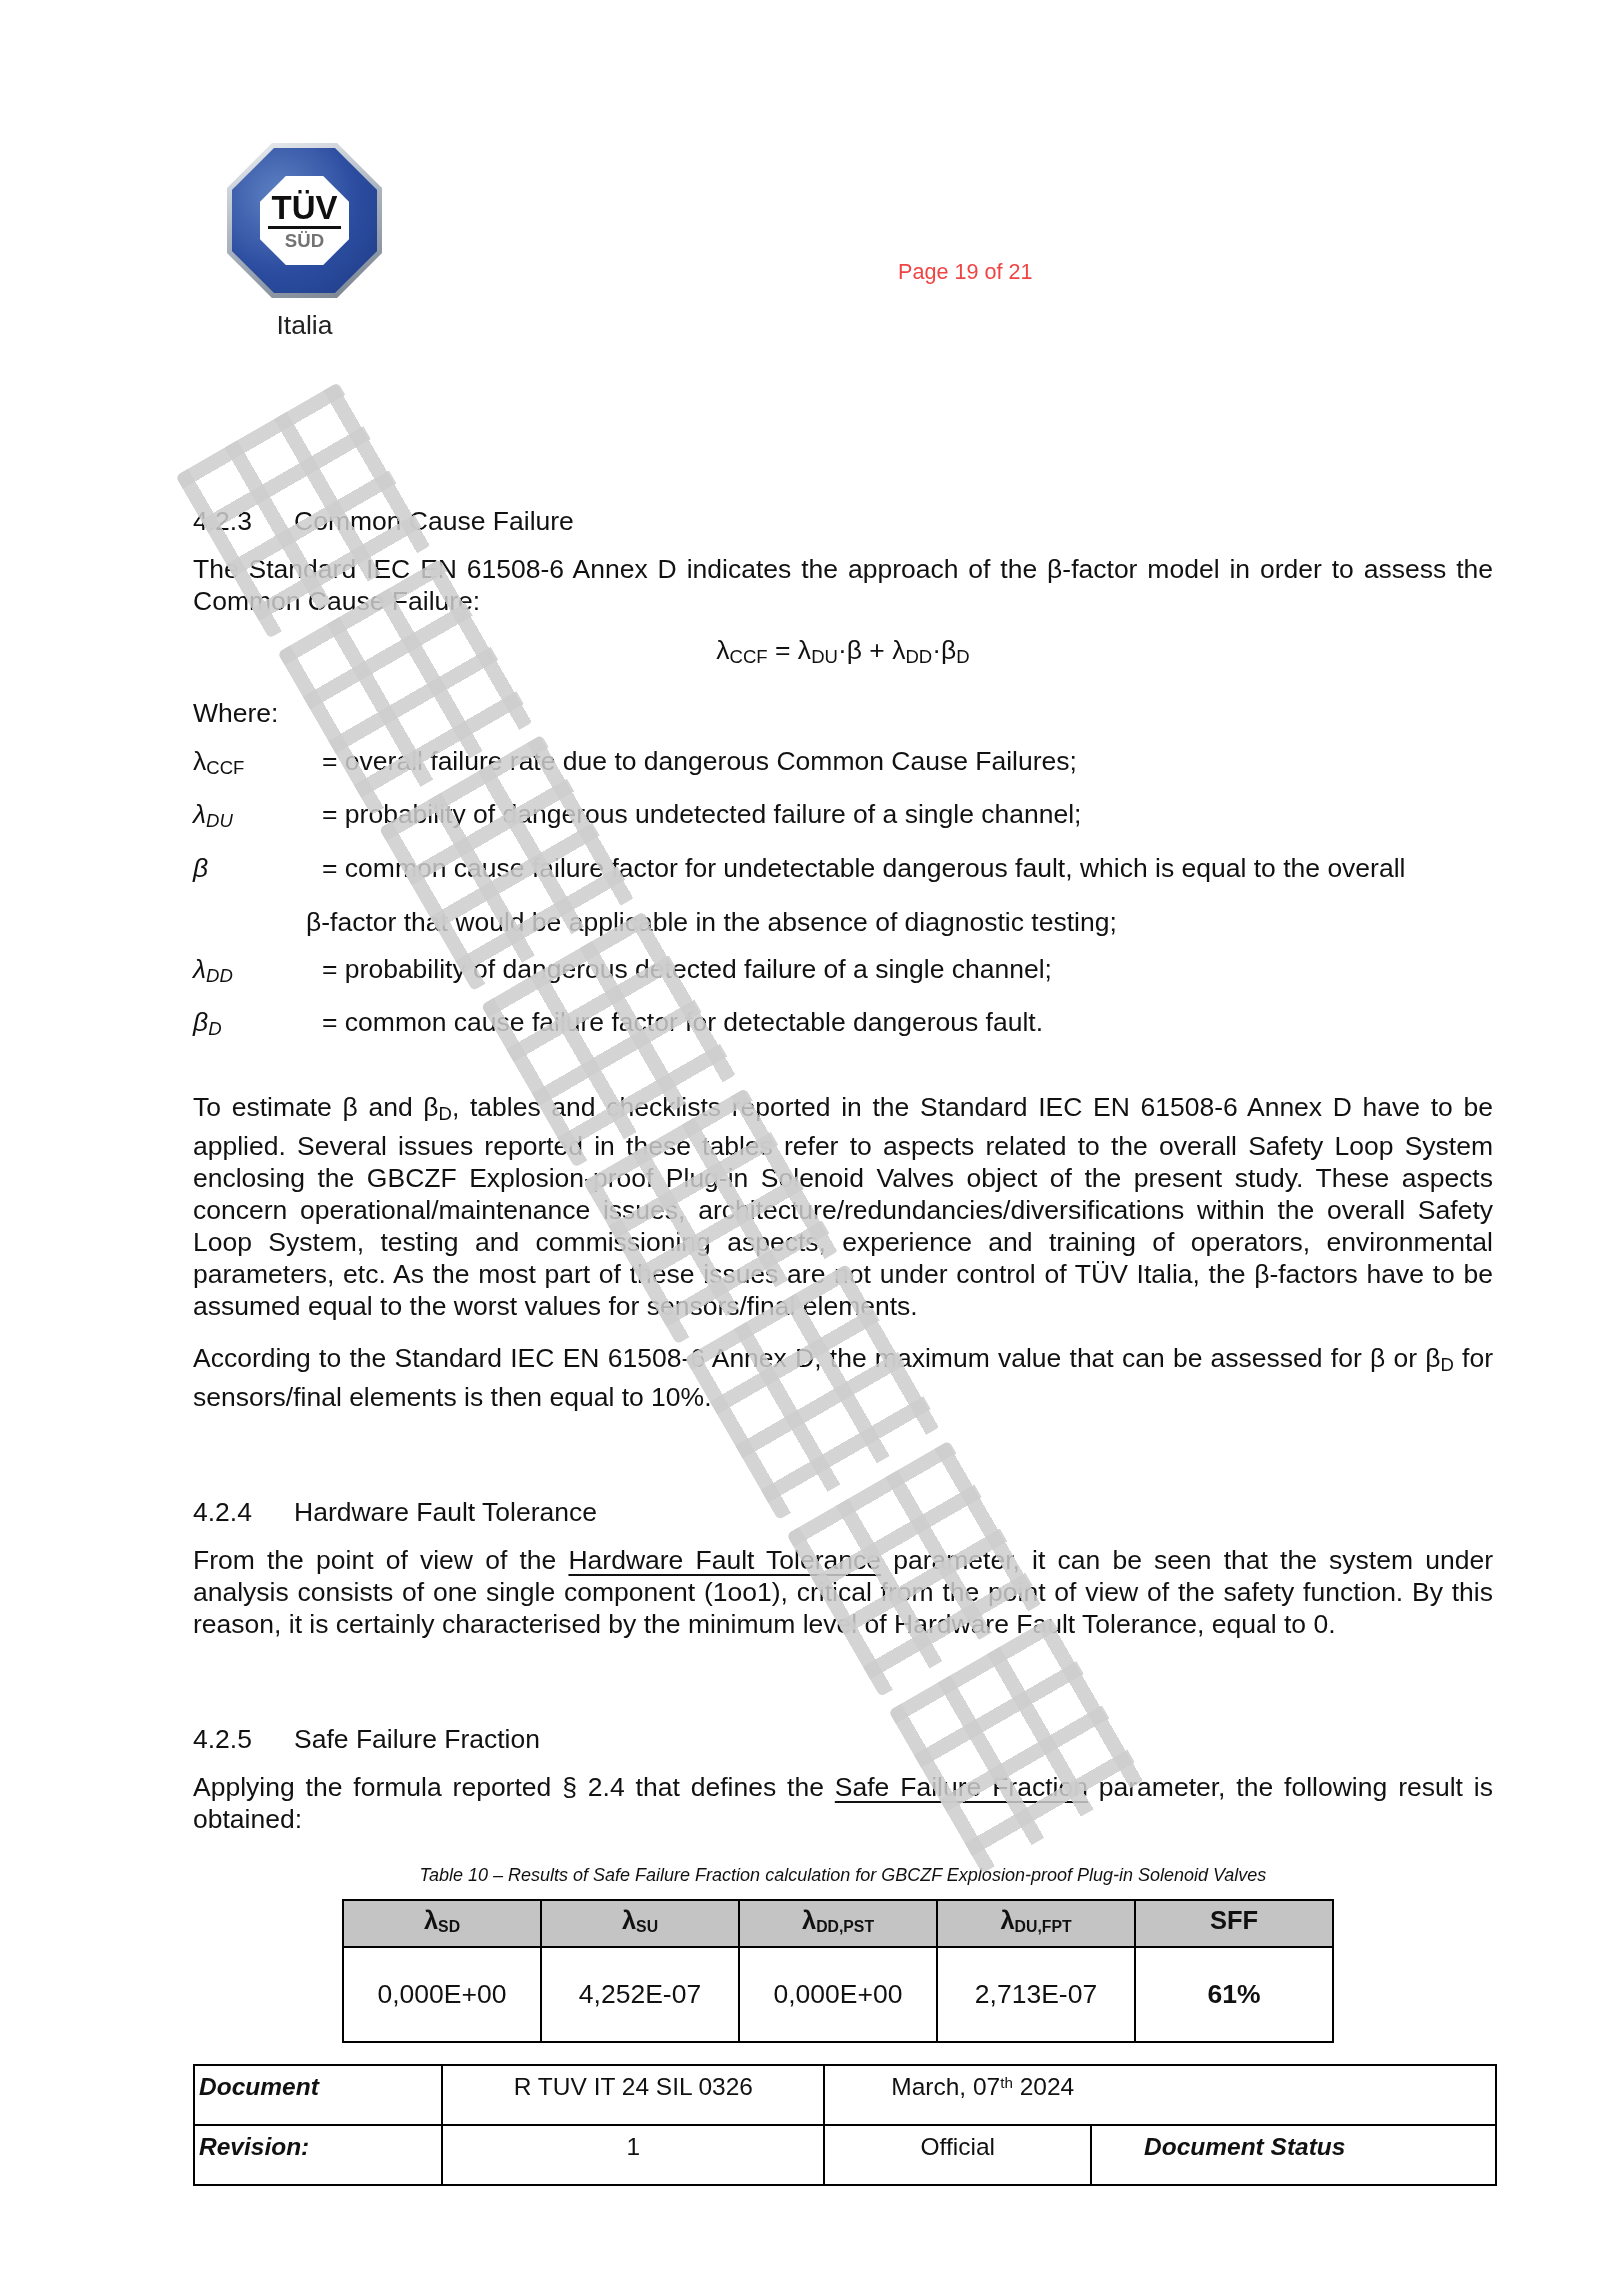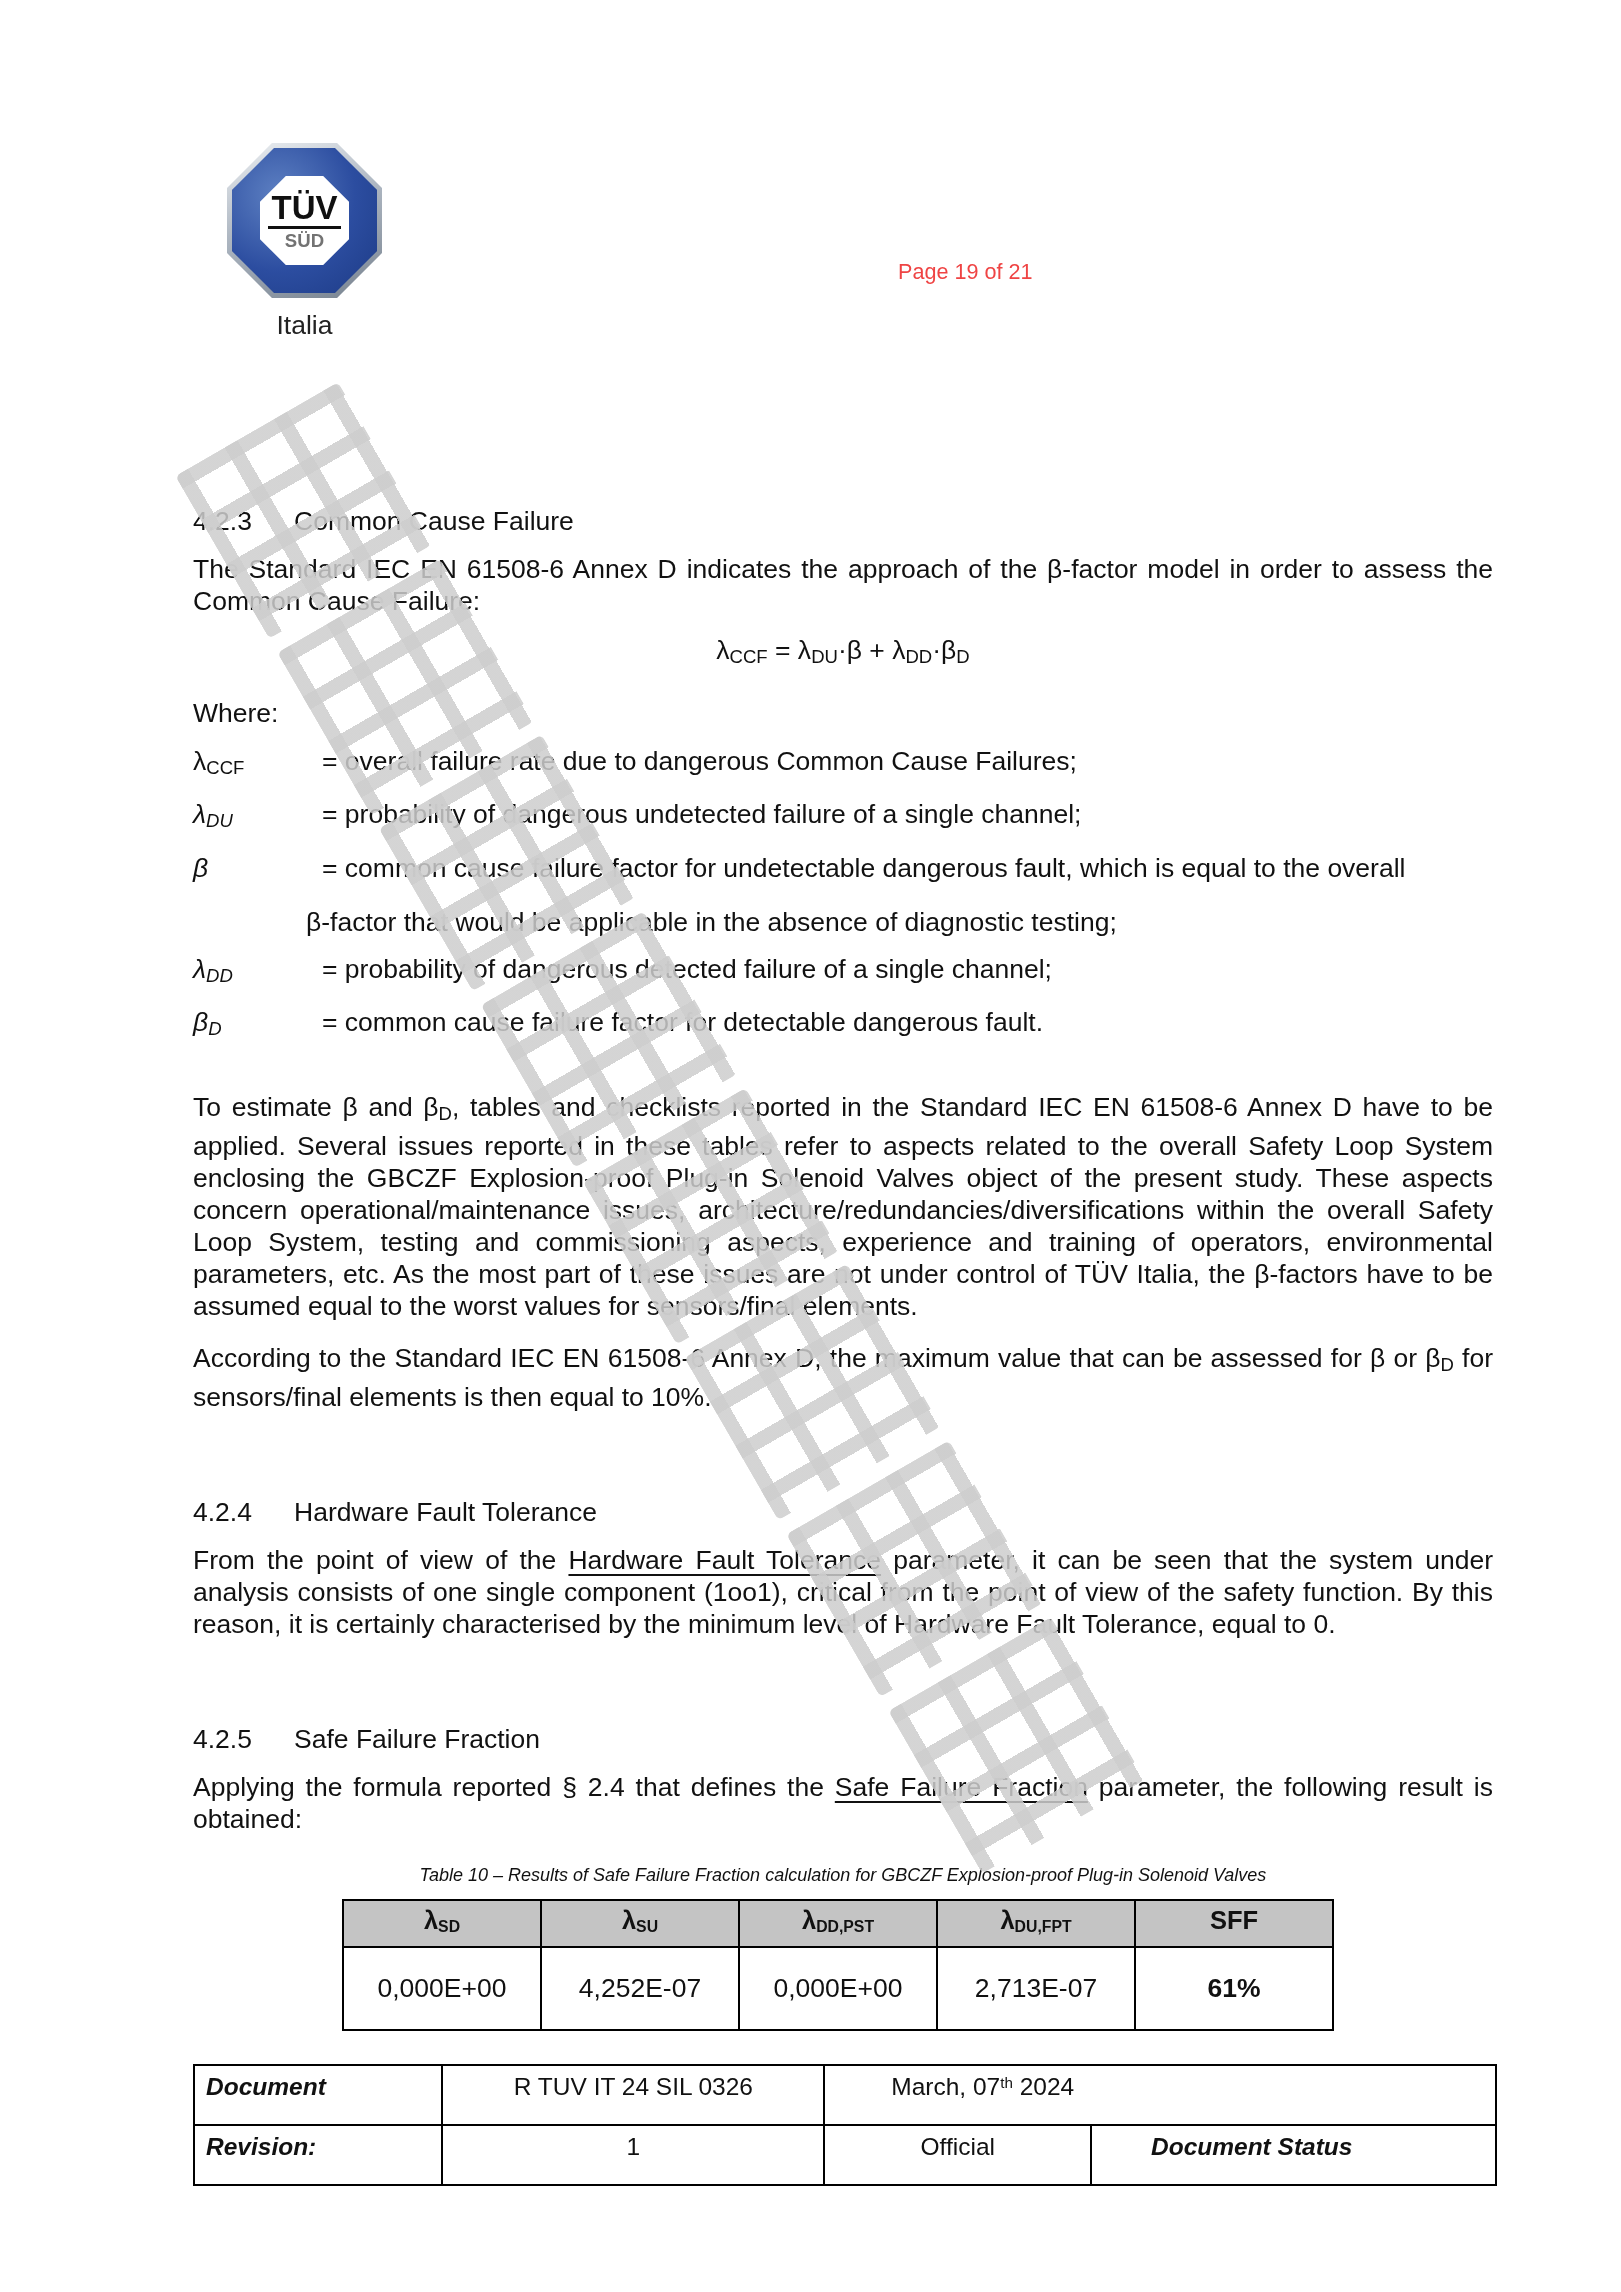--- a/index.html
+++ b/index.html
@@ -57,32 +57,32 @@
   .p424{margin-top:15.7px;}
   .h425{margin-top:83px;}
   .p425{margin-top:15.7px;}
   .ul2{text-decoration:underline;text-decoration-thickness:2px;text-underline-offset:4.9px;}
   
   .tbl-caption{margin-top:25.5px;text-align:center;font-style:italic;font-size:18px;line-height:30px;}
   table.t10{border-collapse:collapse;margin:8.8px 0 0 149px;width:992px;table-layout:fixed;}
   table.t10 th{background:#c4c4c4;border:2px solid #000;border-top:2.9px solid #000;
                font-size:25.5px;font-weight:bold;height:45px;padding:0;text-align:center;}
   table.t10 td{border:2px solid #000;border-bottom:2.9px solid #000;background:#fff;
-               font-size:26.5px;height:73px;padding:4px;text-align:center;}
+               font-size:26.5px;height:73px;padding:10px;text-align:center;}
   table.t10 th:first-child, table.t10 td:first-child{border-left:2.9px solid #000;}
   table.t10 th:last-child,  table.t10 td:last-child{border-right:2.9px solid #000;}
   table.t10 th sub.sm{font-size:0.62em;}
   .bold{font-weight:bold;}
   
   .footer{position:absolute;left:193px;top:2064px;width:1300px;border:2.9px solid #000;}
   .f-row{display:grid;grid-template-columns:19.1% 29.4% 20.5% 31%;height:58px;}
   .f-row.first{border-bottom:2.9px solid #000;}
   .f-cell{border-right:2px solid #000;font-size:24.5px;padding-top:6.9px;box-sizing:border-box;}
   .f-cell:last-child{border-right:none;margin-left:48px;}
-  .f-label{font-weight:bold;font-style:italic;padding-left:11px;}
+  .f-label{font-weight:bold;font-style:italic;padding-left:4px;}
   .f-value{text-align:center;}
 </style>
 </head>
 <body>
 
 <div class="page">
 
   <div class="logo">
     <div class="oct1">
       <div class="oct2"></div>

